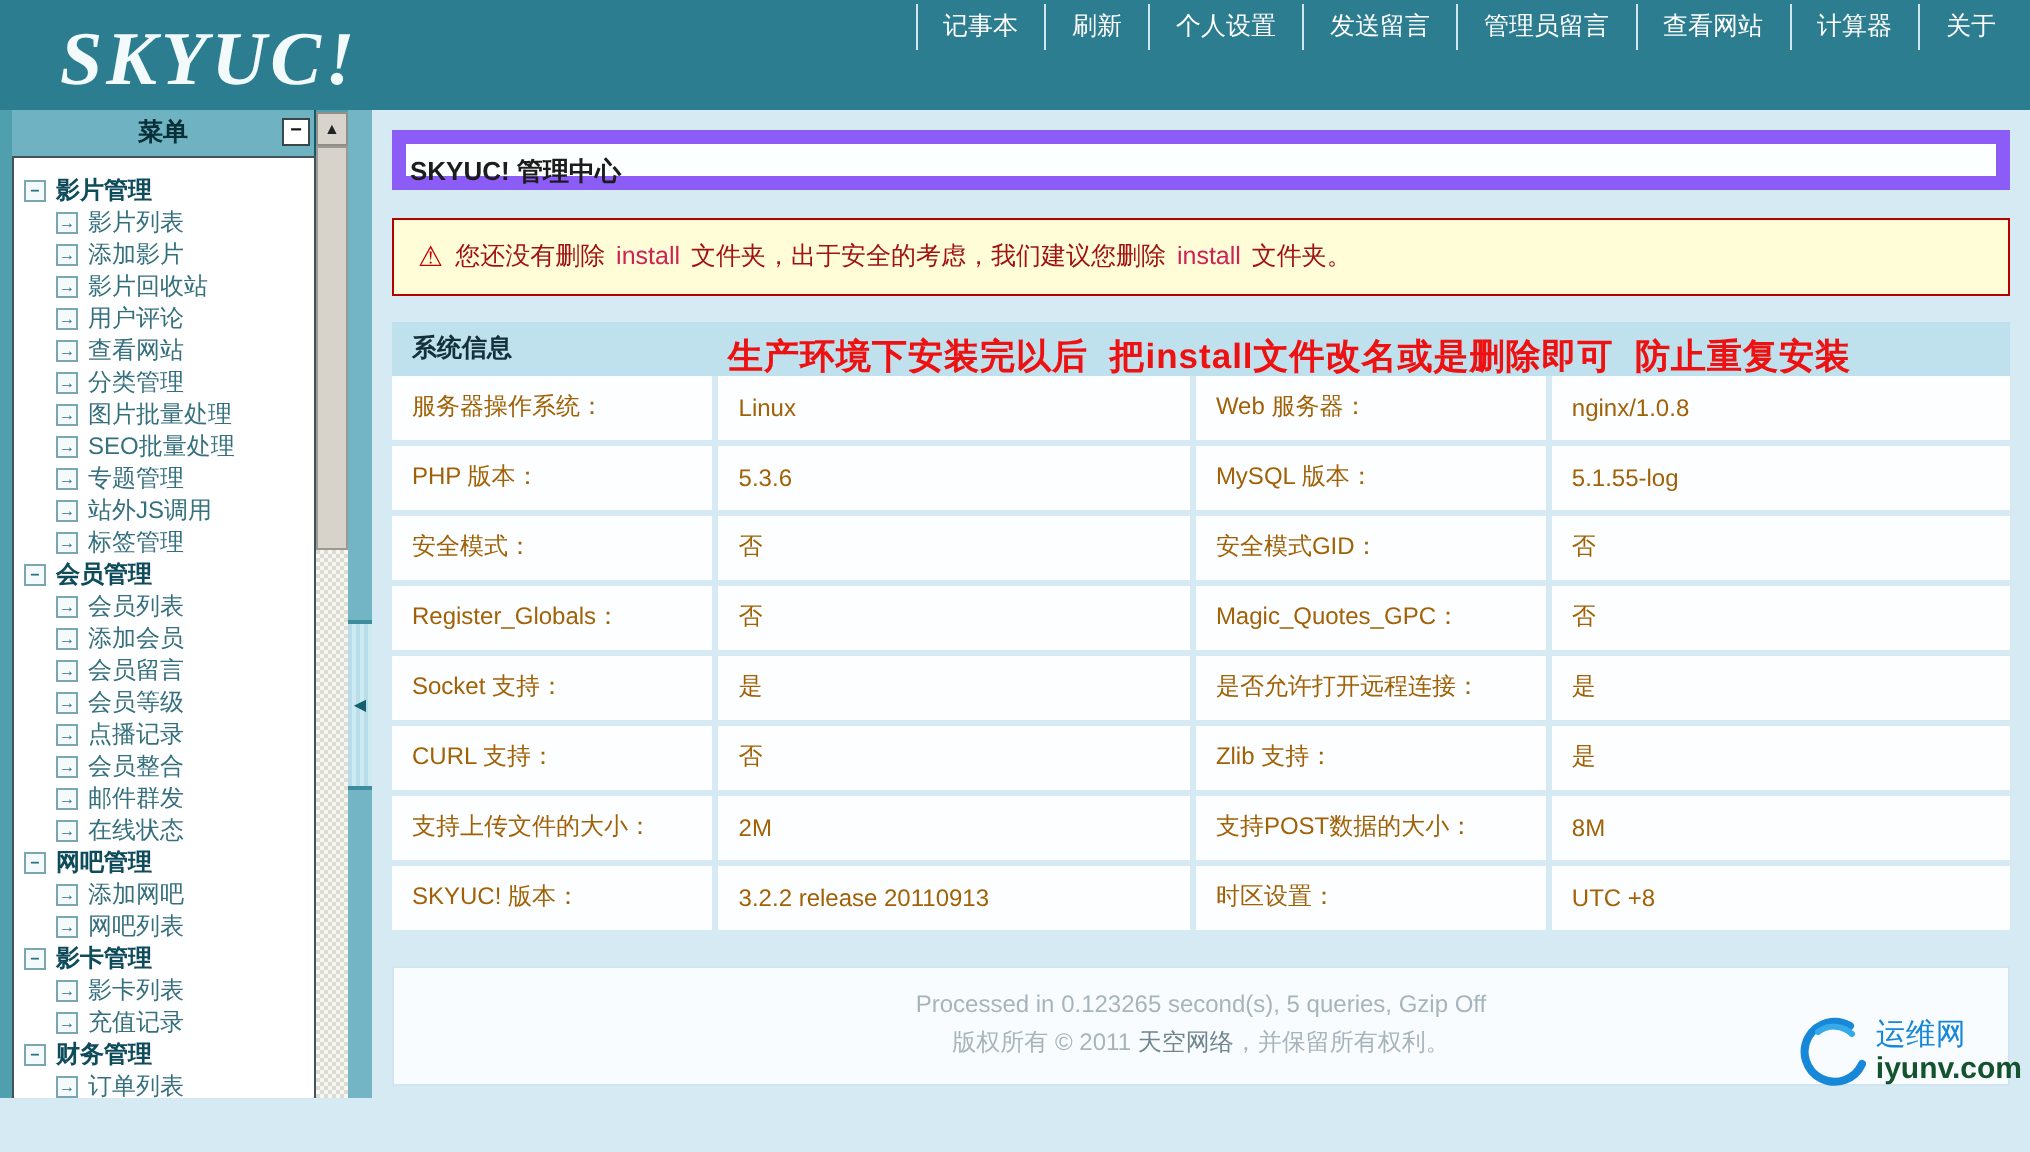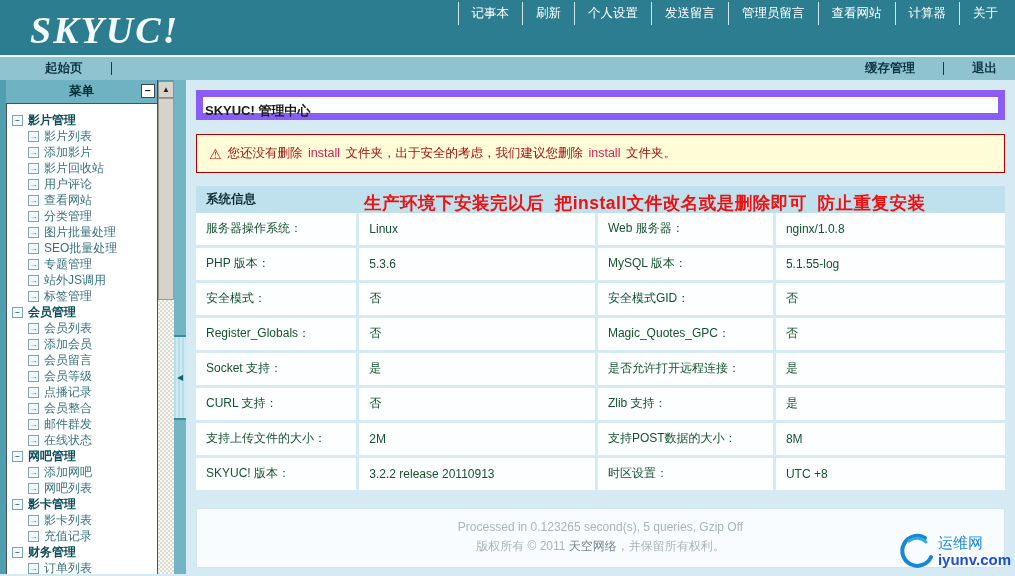--- a/index.html
+++ b/index.html
@@ -44,65 +44,54 @@
 
   
   .main { flex:1; position:relative; padding:10px 10px 0 10px; background:#d6eaf3; }
   .title-box { height:30px; line-height:28px; background:#fcffff; border:7px solid #8b5cf6; padding-left:2px; font-size:13px; font-weight:bold; color:#1c1c1c; margin-bottom:14px; }
   .warning { background:#fffdd7; border:1px solid #b40000; color:#a01212; font-size:12.5px; padding:10px 12px; margin-bottom:13px; display:flex; align-items:center; }
   .warning .wicon { color:#c40000; font-size:14px; margin-right:6px; }
   .warning .kw { color:#cc2255; padding:0 2px; }
 
   .sysinfo-header { height:27px; line-height:27px; background:#bfe0ed; font-size:12.5px; font-weight:bold; color:#13313c; padding-left:10px; }
   table.sysinfo { width:100%; border-collapse:collapse; table-layout:fixed; }
-  table.sysinfo td { background:#fdfeff; border-bottom:3px solid #d6eaf3; border-right:3px solid #d6eaf3; font-size:12px; padding:7px 10px 8px 10px; color:#14532d; white-space:nowrap; overflow:hidden; }
+  table.sysinfo td { background:#fdfeff; border-bottom:3px solid #d6eaf3; border-right:3px solid #d6eaf3; font-size:12px; padding:7px 10px 8px 10px; color:#a16207; white-space:nowrap; overflow:hidden; }
   table.sysinfo td:last-child { border-right:none; }
   td.lbl { color:#44545e; }
   .col-l1 { width:20%; } .col-v1 { width:29.5%; } .col-l2 { width:22%; } .col-v2 { width:28.5%; }
 
   .annotation { position:absolute; left:178px; top:111px; color:#ee1111; font-weight:bold; font-size:17.5px; white-space:pre; letter-spacing:0.5px; }
 
   .footer-box { margin-top:15px; background:#f8fcfe; border:1px solid #d0e5ef; text-align:center; padding:9px 0 11px; color:#a8b4bc; font-size:12px; line-height:19px; }
   .footer-box a { color:#71858f; text-decoration:none; cursor:pointer; }
 
   .watermark { position:absolute; right:4px; bottom:2px; display:flex; align-items:center; }
   .wm-text { margin-left:2px; line-height:17px; }
   .wm-name { color:#1787d8; font-size:15px; }
-  .wm-domain { color:#1d4ed8; font-size:15px; font-weight:bold; }
+  .wm-domain { color:#14532d; font-size:15px; font-weight:bold; }
 </style>
 </head>
 <body>
 
 <div class="page">
 
   <header class="topbar">
     <div class="logo">SKYUC!</div>
     <nav class="topmenu">
       <a>记事本</a>
       <a>刷新</a>
       <a>个人设置</a>
       <a>发送留言</a>
       <a>管理员留言</a>
       <a>查看网站</a>
       <a>计算器</a>
       <a>关于</a>
     </nav>
   </header>
 
-  <div class="subbar">
-    <div class="subbar-left">
-      <a>起始页</a>
-      <span class="vsep"></span>
-    </div>
-    <div class="subbar-right">
-      <a>缓存管理</a>
-      <span class="vsep"></span>
-      <a>退出</a>
-    </div>
-  </div>
 
   <div class="content-row">
 
     <aside class="sidebar">
       <div class="tabbar">
         <div class="tab active">菜单</div>
         <div class="tab">帮助</div>
       </div>
       <div class="min-btn"><span>−</span></div>
 

